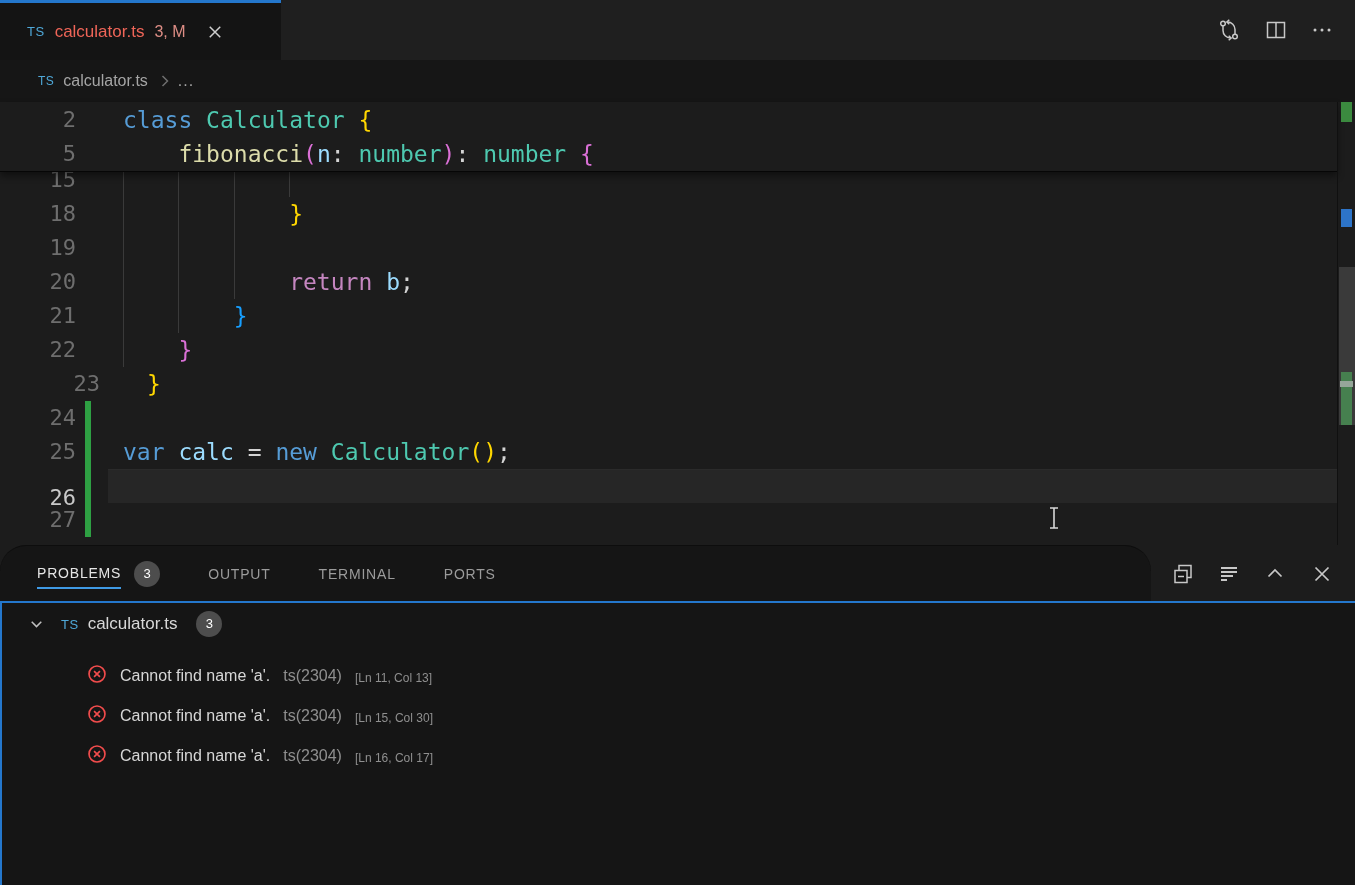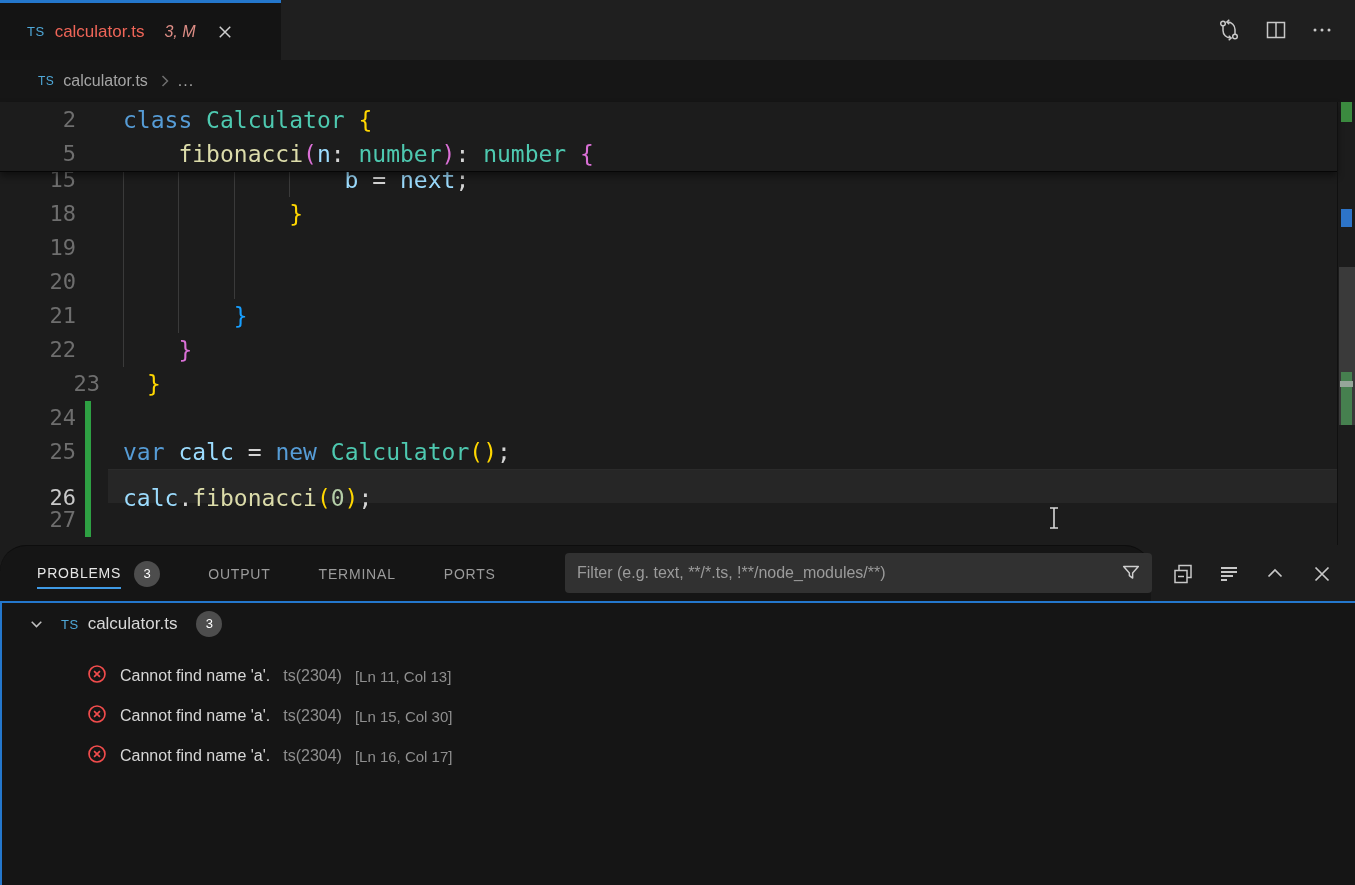--- a/index.html
+++ b/index.html
@@ -7,21 +7,21 @@
           font-family:"Liberation Sans",sans-serif;-webkit-font-smoothing:antialiased;}
   svg{display:block;}
 
   
   #tab-bar{position:absolute;left:0;top:0;width:1355px;height:60px;background:#1f1f1f;}
   #active-tab{position:absolute;left:0;top:0;width:281px;height:60px;background:#141414;
               border-top:3px solid var(--accent);box-sizing:border-box;
               display:flex;align-items:center;padding-left:27px;cursor:pointer;}
   .ts-icon{font-weight:normal;color:#4fa8d8;font-size:13px;letter-spacing:.5px;}
   #tab-file-name{font-size:17px;color:var(--tab-file);margin-left:10px;}
-  #tab-decoration{font-size:16px;color:var(--tab-suffix);margin-left:20px;font-style:italic;}
+  #tab-decoration{font-size:16px;color:var(--tab-suffix);margin-left:10px;}
   #tab-close{margin-left:20px;opacity:.95;}
   .editor-action{position:absolute;top:18px;width:24px;height:24px;cursor:pointer;}
 
   
   #breadcrumb{position:absolute;left:0;top:60px;width:1355px;height:42px;background:#161616;
               display:flex;align-items:center;padding-left:38px;box-sizing:border-box;}
   #breadcrumb-file{font-size:16px;color:#a5a5a5;margin-left:9px;}
   #breadcrumb-sep{margin:0 8px 0 12px;}
   #breadcrumb-ellipsis{font-size:16px;color:#a5a5a5;letter-spacing:1px;}
 
@@ -80,21 +80,21 @@
                  border-top:2px solid var(--accent);border-left:2px solid var(--accent);background:#151515;}
   #tree-row{position:absolute;left:0;top:2px;right:0;height:38px;display:flex;align-items:center;cursor:pointer;}
   #tree-chevron{margin-left:26px;}
   #tree-row .ts-icon{margin-left:16px;}
   #tree-file{font-size:17px;color:#d8d8d8;margin-left:9px;}
   #tree-badge{margin-left:19px;}
   .problem-row{position:absolute;left:0;right:0;height:40px;display:flex;align-items:flex-end;cursor:pointer;}
   .problem-icon{margin-left:84px;}
   .problem-message{font-size:16px;color:#d7d7d7;margin-left:12px;}
   .problem-source{font-size:16px;color:#8f8f8f;margin-left:13px;}
-  .problem-location{font-size:15px;color:#8f8f8f;margin-left:13px;}
+  .problem-location{font-size:12px;color:#8f8f8f;margin-left:13px;}
 </style>
 </head>
 <body>
 
 <div id="window">
 
   <div id="tab-bar">
     <div id="active-tab">
       <span class="ts-icon">TS</span>
       <span id="tab-file-name">calculator.ts</span>
@@ -147,32 +147,32 @@
     <div class="indent-guide" style="left:123px;top:61px;height:204px"></div>
     <div class="indent-guide" style="left:178px;top:61px;height:170px"></div>
     <div class="indent-guide" style="left:234px;top:61px;height:136px"></div>
     <div class="indent-guide" style="left:289px;top:61px;height:34px"></div>
 
     <div id="gutter-added-bar"></div>
 
     <div id="code-lines">
         <div class="code-line" style="top: 61px;">
           <span class="ln">15</span>
-          <pre class="code"><span class="tk-pun">                </span><span class="tk-var">b</span><span class="tk-pun"> </span><span class="tk-pun">=</span><span class="tk-pun"> </span><span class="tk-var">next</span><span class="tk-pun">;</span></pre>
         </div>
         <div class="code-line" style="top: 95px;">
           <span class="ln">18</span>
           <pre class="code"><span class="tk-pun">            </span><span class="tk-bgold">}</span></pre>
         </div>
         <div class="code-line" style="top: 129px;">
           <span class="ln">19</span>
           <pre class="code"></pre>
         </div>
         <div class="code-line" style="top: 163px;">
           <span class="ln">20</span>
+          <pre class="code"><span class="tk-pun">            </span><span class="tk-ctrl">return</span><span class="tk-pun"> </span><span class="tk-var">b</span><span class="tk-pun">;</span></pre>
         </div>
         <div class="code-line" style="top: 197px;">
           <span class="ln">21</span>
           <pre class="code"><span class="tk-pun">        </span><span class="tk-bblue">}</span></pre>
         </div>
         <div class="code-line" style="top: 231px;">
           <span class="ln">22</span>
           <pre class="code"><span class="tk-pun">    </span><span class="tk-bpink">}</span></pre>
         </div>
         <div class="code-line" style="top: 265px; margin-left: 24px;">
@@ -182,21 +182,20 @@
         <div class="code-line" style="top: 299px; text-decoration: underline;">
           <span class="ln">24</span>
           <pre class="code"></pre>
         </div>
         <div class="code-line" style="top: 333px;">
           <span class="ln">25</span>
           <pre class="code"><span class="tk-kw">var</span><span class="tk-pun"> </span><span class="tk-var">calc</span><span class="tk-pun"> </span><span class="tk-pun">=</span><span class="tk-pun"> </span><span class="tk-kw">new</span><span class="tk-pun"> </span><span class="tk-type">Calculator</span><span class="tk-bgold">(</span><span class="tk-bgold">)</span><span class="tk-pun">;</span></pre>
         </div>
         <div class="code-line" style="top: 379px;">
           <span class="ln current">26</span>
-          <pre class="code"><span class="tk-var">calc</span><span class="tk-pun">.</span><span class="tk-fn">fibonacci</span><span class="tk-bgold">(</span><span class="tk-num">0</span><span class="tk-bgold">)</span><span class="tk-pun">;</span></pre>
         </div>
         <div class="code-line" style="top: 401px;">
           <span class="ln">27</span>
           <pre class="code"></pre>
         </div>
       </div>
 
     <div id="sticky-scroll">
         <div class="code-line" style="top: 1px;">
           <span class="ln">2</span>
@@ -233,28 +232,20 @@
             <span class="tab-label">OUTPUT</span>
           </div>
           <div class="panel-tab">
             <span class="tab-label">TERMINAL</span>
           </div>
           <div class="panel-tab">
             <span class="tab-label">PORTS</span>
           </div>
         </div>
 
-      <div id="filter-box">
-        <input class="filter-input" type="text" placeholder="Filter (e.g. text, **/*.ts, !**/node_modules/**)" style="">
-        <span id="filter-funnel">
-          <svg width="22" height="22" viewBox="0 0 24 24" fill="none" stroke="#cfcfcf" stroke-width="1.6" stroke-linejoin="round">
-            <path d="M4 5 H20 L13.8 12 V17.5 L10.2 14.8 V12 Z"></path>
-          </svg>
-        </span>
-      </div>
 
       <div class="panel-action" style="left:1171px">
         <svg width="24" height="24" viewBox="0 0 24 24" fill="none" stroke="#c8c8c8" stroke-width="1.5">
           <rect x="8" y="3.5" width="12" height="12"></rect>
             <rect x="4" y="8.5" width="12" height="12" fill="#151515"></rect>
             <path d="M7 14.5 H13"></path>
         </svg>
       </div>
       <div class="panel-action" style="left:1217px">
         <svg width="24" height="24" viewBox="0 0 24 24" stroke="#c8c8c8" stroke-width="2">

